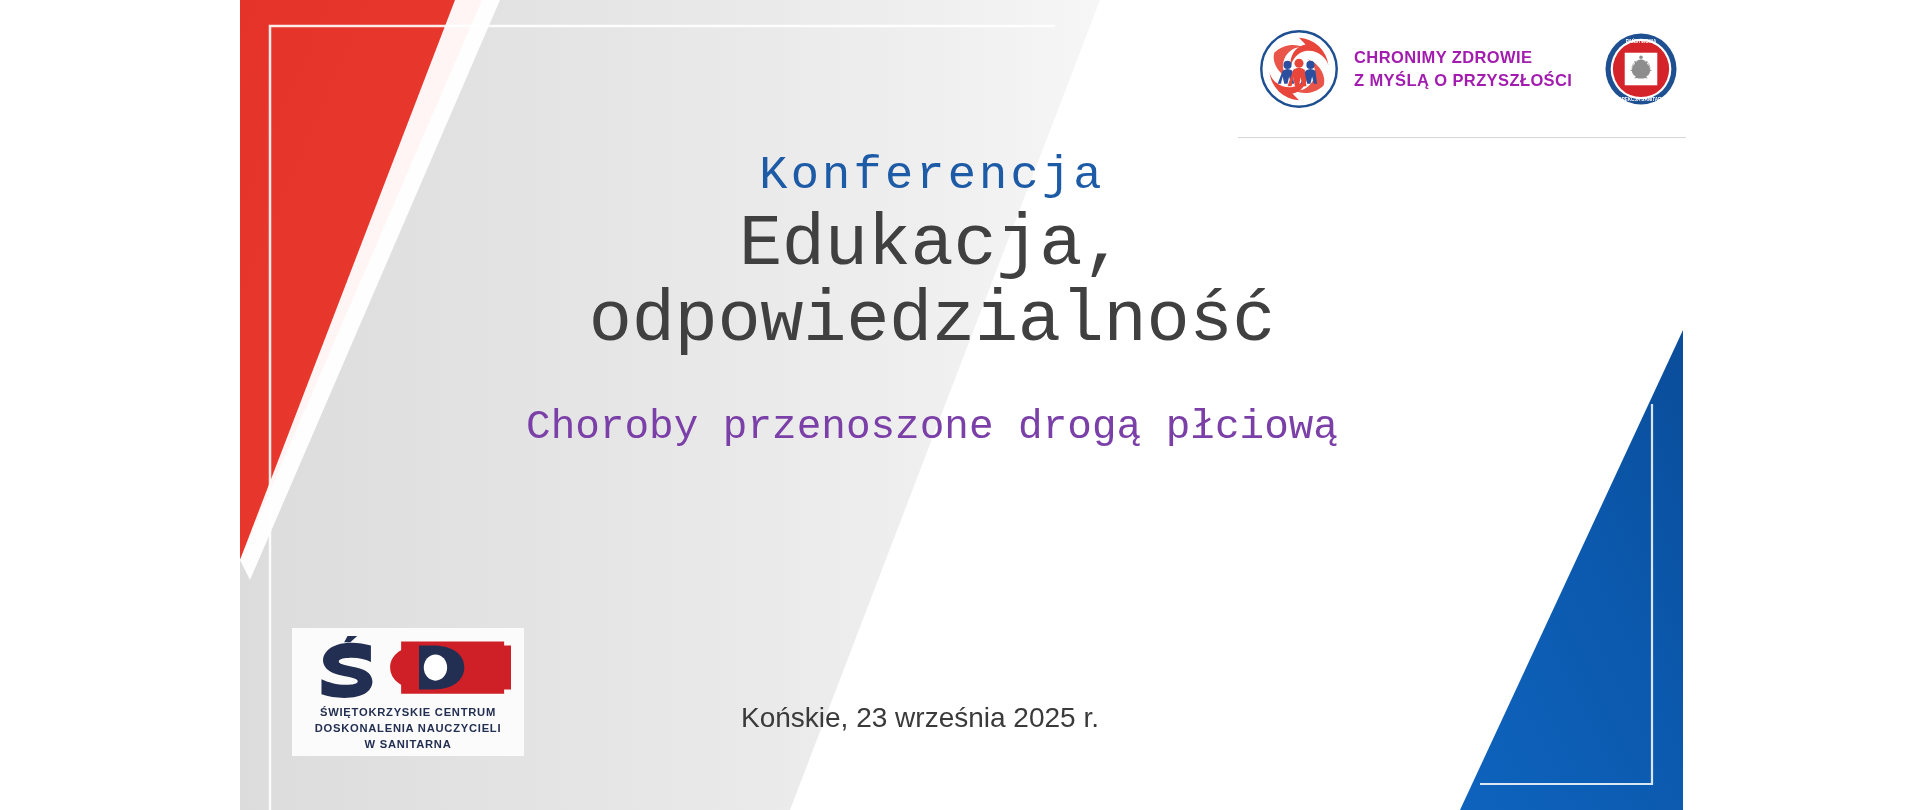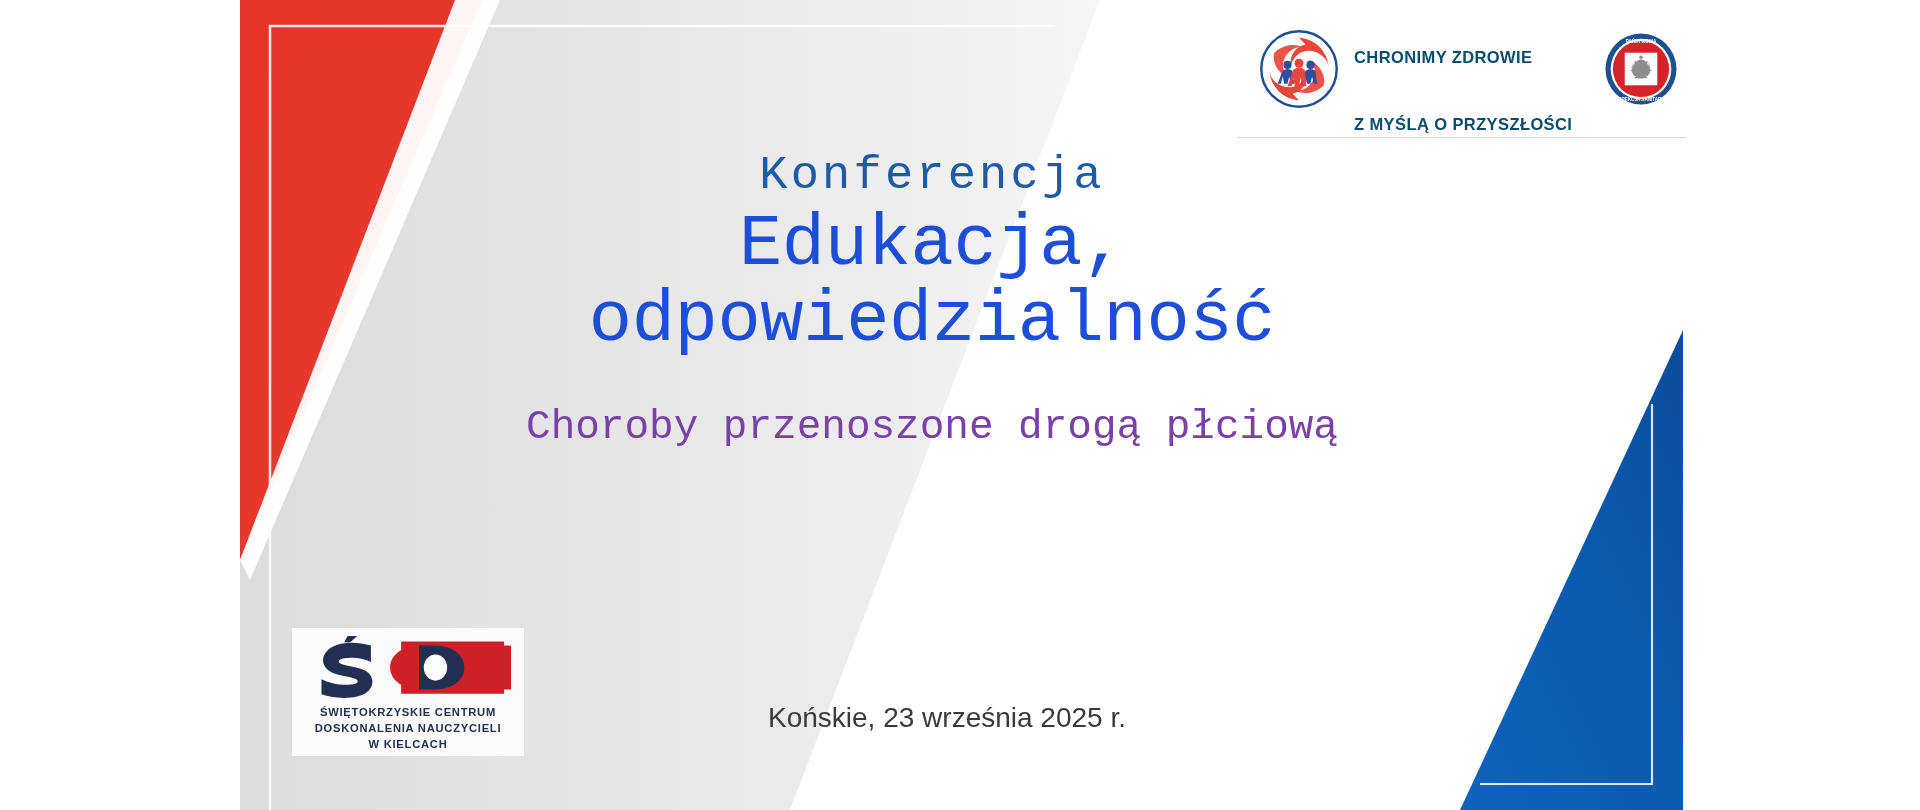--- a/index.html
+++ b/index.html
@@ -40,24 +40,23 @@
     flex-direction:column;
     justify-content:center;
     gap:5px;
     flex:1 1 auto;
   }
   .chz-text span{
     font-family:"Liberation Sans","DejaVu Sans",sans-serif;
     font-size:16.5px;
     font-weight:bold;
     letter-spacing:0.4px;
-    color:#0c4a6e;
+    color:#a21caf;
     line-height:1.05;
     white-space:nowrap;
-    margin-top:44px;
   }
   .logo-pis{width:74px;height:74px;flex:0 0 74px;}
   .header-rule{
     position:absolute;
     left:-20px;
     top:119px;
     width:448px;
     height:1px;
     background:#d7d7d7;
   }
@@ -75,39 +74,39 @@
     font-size:47px;
     font-weight:normal;
     letter-spacing:3.2px;
     color:#1d5ba6;
     line-height:1.12;
     margin:0 0 4px 0;
   }
   .main-title{
     font-size:72px;
     font-weight:normal;
-    color:#1d4ed8;
+    color:#404040;
     line-height:1.06;
     letter-spacing:-0.3px;
     margin:0;
   }
   .main-title .line{display:block;}
   .subtitle{
     font-size:41px;
     font-weight:normal;
     color:#7b3fa8;
     line-height:1.2;
     letter-spacing:0px;
     margin:44px 0 8px 0;
   }
 
   
   .date-line{
     position:absolute;
-    left:407px;
+    left:380px;
     top:702px;
     width:1080px;
     text-align:center;
     font-size:28px;
     color:#3a3a3a;
     letter-spacing:0px;
   }
 
   
   .scdn{
@@ -267,17 +266,17 @@
 
         <path d="M166 14 h22 c26 0 44 13 44 32 c0 19 -18 32 -44 32 h-22 Z" fill="#232f52"></path>
         <ellipse cx="190" cy="46" rx="17" ry="19" fill="#ffffff"></ellipse>
 
         <path d="M244 14 h20 l22 30 0 -30 h20 v64 h-20 l-22 -31 0 31 h-20 Z" fill="#cf2027"></path>
       </svg>
     </span>
     <span class="scdn-words">
       <span>ŚWIĘTOKRZYSKIE CENTRUM</span>
       <span>DOSKONALENIA NAUCZYCIELI</span>
-      <span>W KIELCACH</span>
+      <span>W SANITARNA</span>
     </span>
   </div>
 
 </div>
 
 </body></html>

